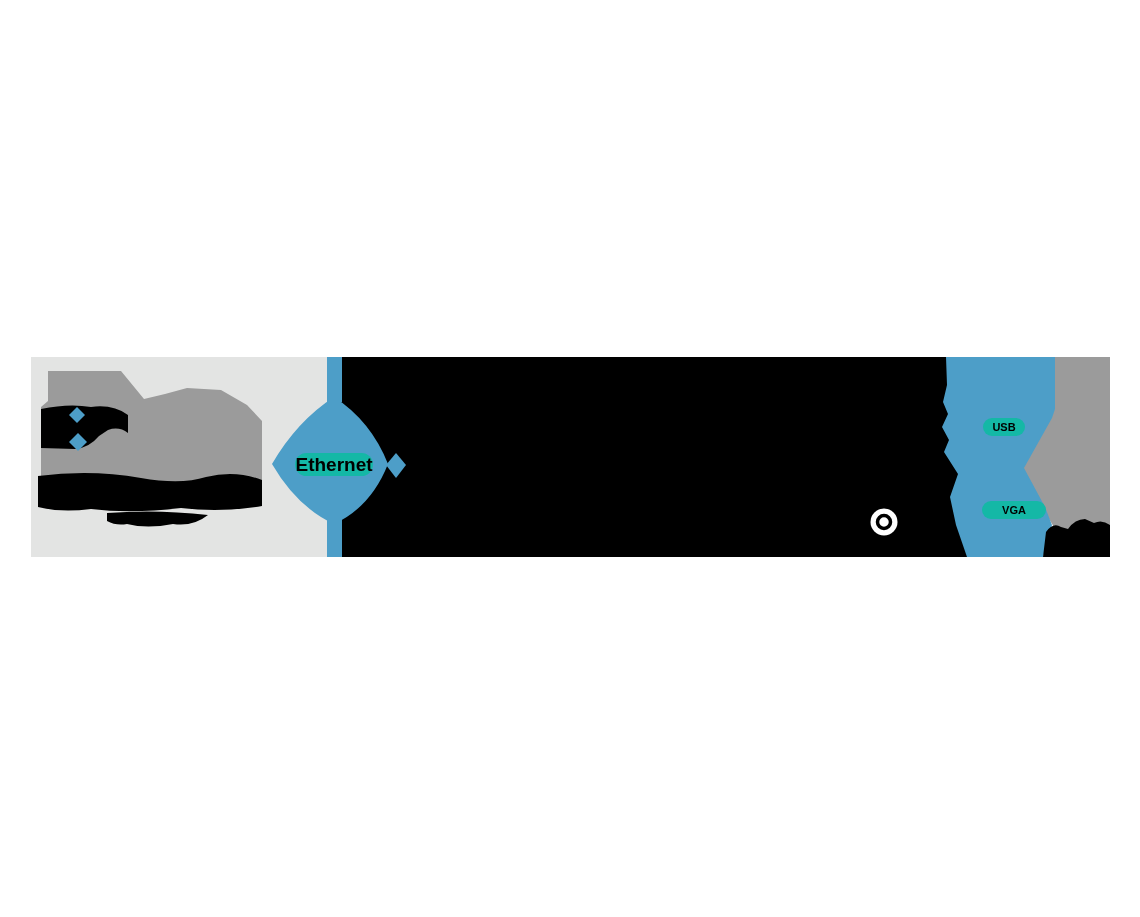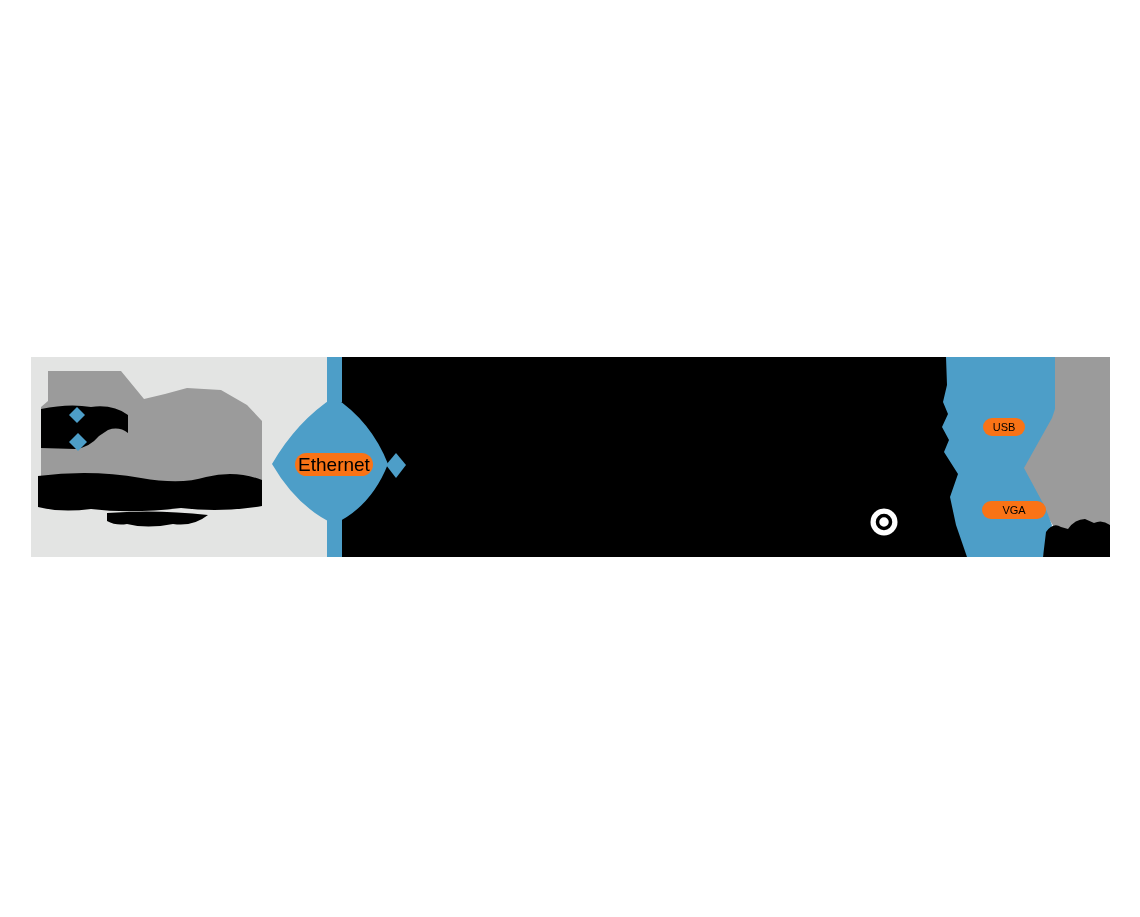--- a/index.html
+++ b/index.html
@@ -20,23 +20,23 @@
     height: 200px;
   }
   .banner svg {
     position: absolute;
     left: 0;
     top: 0;
     display: block;
   }
   .pill {
     position: absolute;
-    background: #f97316;
+    background: #14b8a6;
     color: #000000;
-    font-weight: normal;
+    font-weight: bold;
     text-align: center;
     white-space: nowrap;
     z-index: 5;
   }
   .pill-ethernet {
     left: 264px; top: 96px;
     width: 78px; height: 23px;
     border-radius: 12px;
     font-size: 19px; line-height: 23px;
   }

